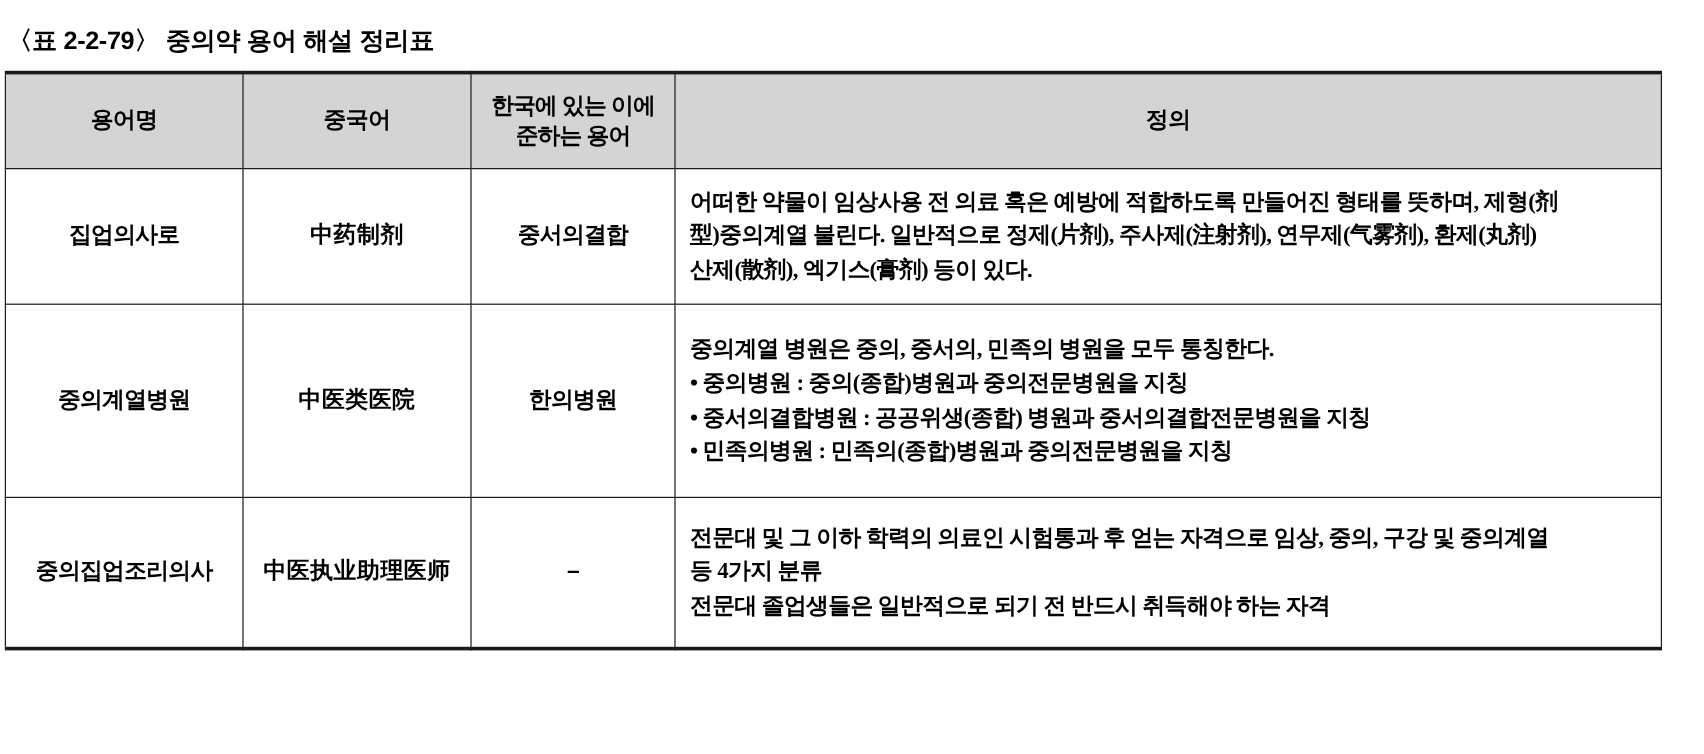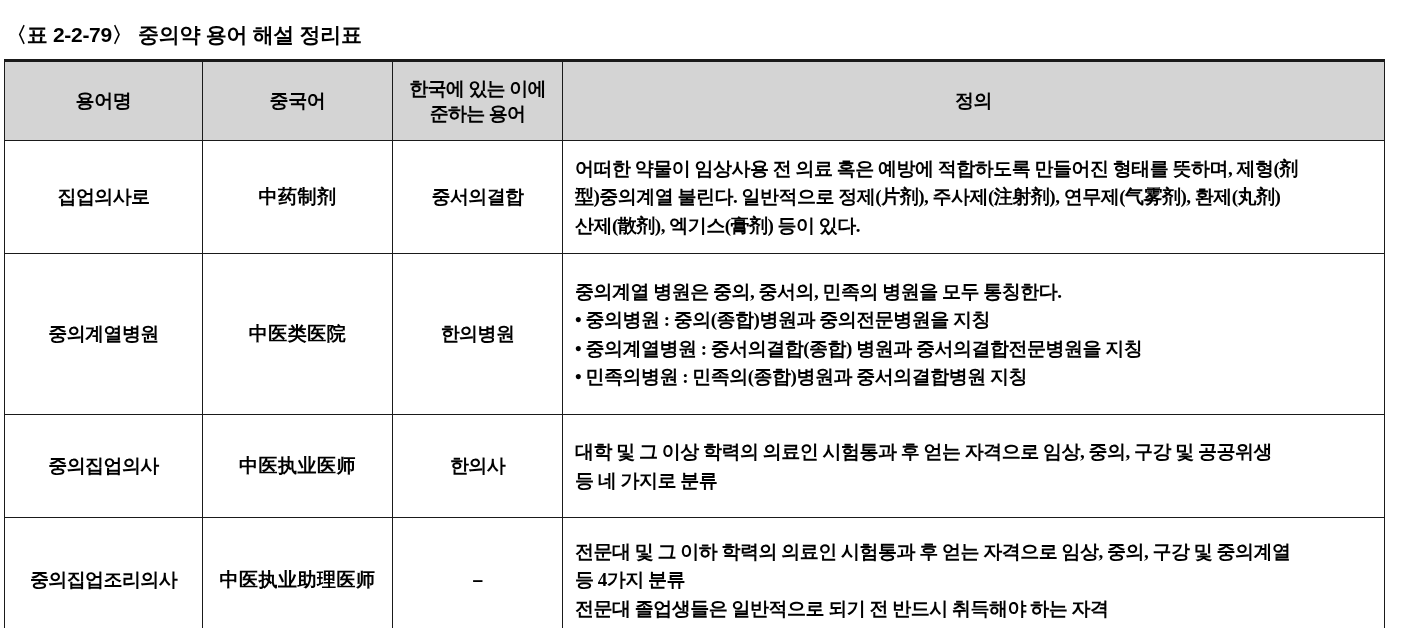--- a/index.html
+++ b/index.html
@@ -124,31 +124,22 @@
           <span class="def-line">산제(散剂), 엑기스(膏剂) 등이 있다.</span>
         </td>
       </tr>
       <tr class="row-2">
         <td class="cell-term">중의계열병원</td>
         <td class="cell-chi">中医类医院</td>
         <td class="cell-kor">한의병원</td>
         <td class="cell-def">
           <span class="def-line">중의계열 병원은 중의, 중서의, 민족의 병원을 모두 통칭한다.</span>
           <span class="def-line">• 중의병원 : 중의(종합)병원과 중의전문병원을 지칭</span>
-          <span class="def-line">• 중의계열병원 : 중서의결합(종합) 병원과 중서의결합전문병원을 지칭</span>
-          <span class="def-line">• 민족의병원 : 민족의(종합)병원과 중서의결합병원 지칭</span>
-        </td>
-      </tr>
-      <tr class="row-3">
-        <td class="cell-term">중의집업의사</td>
-        <td class="cell-chi">中医执业医师</td>
-        <td class="cell-kor">한의사</td>
-        <td class="cell-def">
-          <span class="def-line">대학 및 그 이상 학력의 의료인 시험통과 후 얻는 자격으로 임상, 중의, 구강 및 공공위생</span>
-          <span class="def-line">등 네 가지로 분류</span>
+          <span class="def-line">• 중서의결합병원 : 공공위생(종합) 병원과 중서의결합전문병원을 지칭</span>
+          <span class="def-line">• 민족의병원 : 민족의(종합)병원과 중의전문병원을 지칭</span>
         </td>
       </tr>
       <tr class="row-4">
         <td class="cell-term">중의집업조리의사</td>
         <td class="cell-chi">中医执业助理医师</td>
         <td class="cell-kor">–</td>
         <td class="cell-def">
           <span class="def-line">전문대 및 그 이하 학력의 의료인 시험통과 후 얻는 자격으로 임상, 중의, 구강 및 중의계열</span>
           <span class="def-line">등 4가지 분류</span>
           <span class="def-line">전문대 졸업생들은 일반적으로 되기 전 반드시 취득해야 하는 자격</span>

